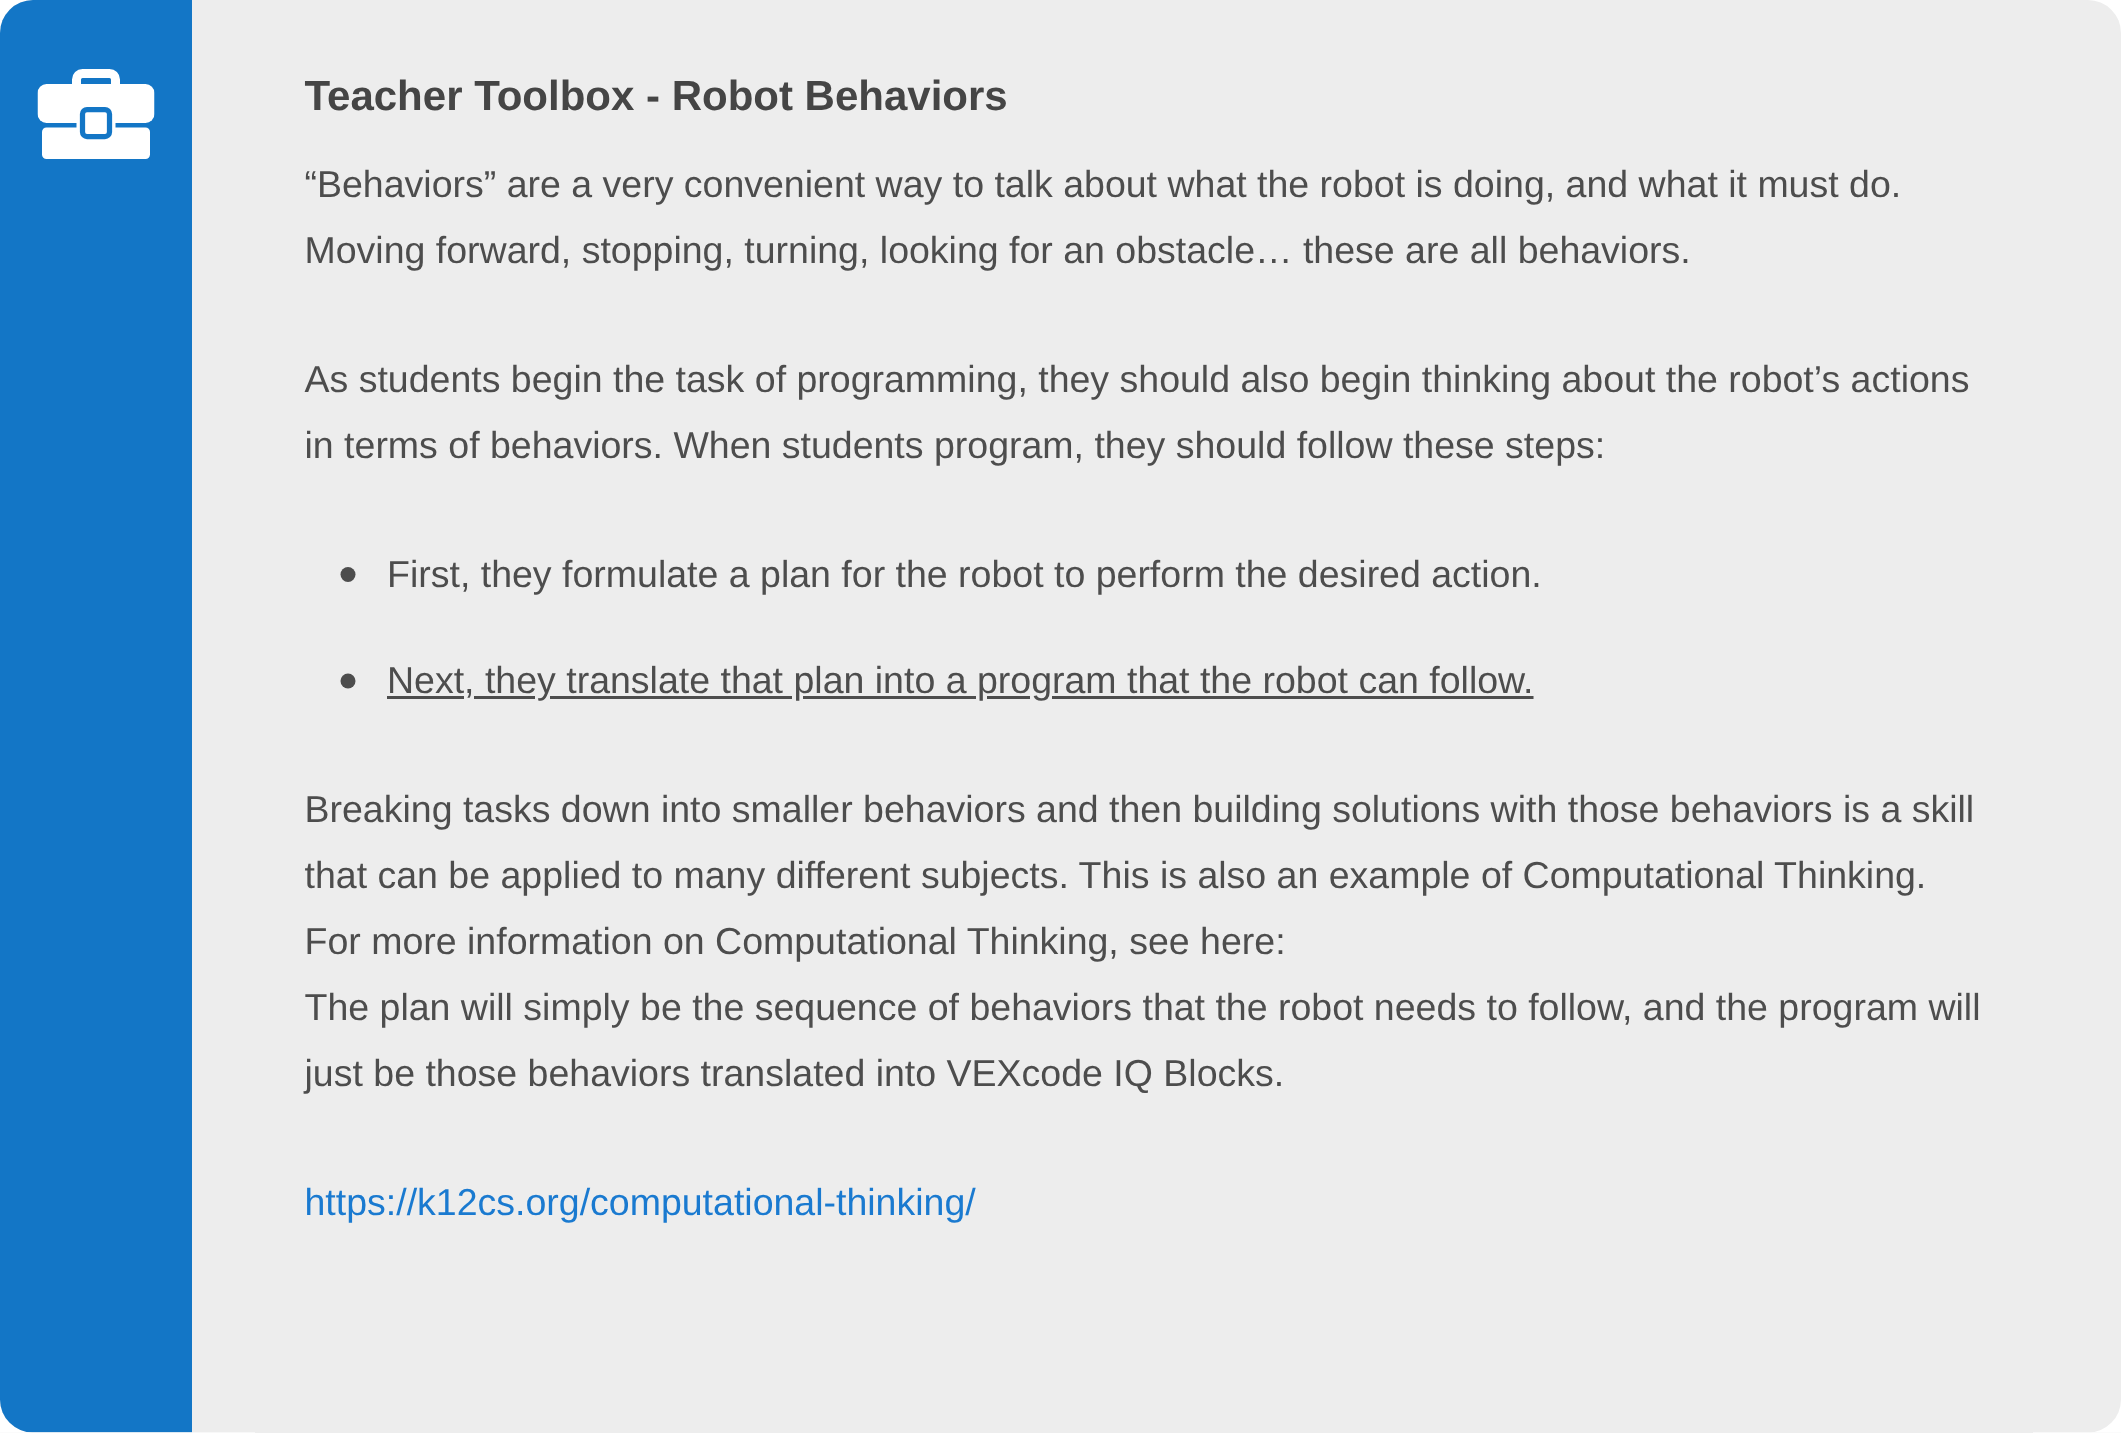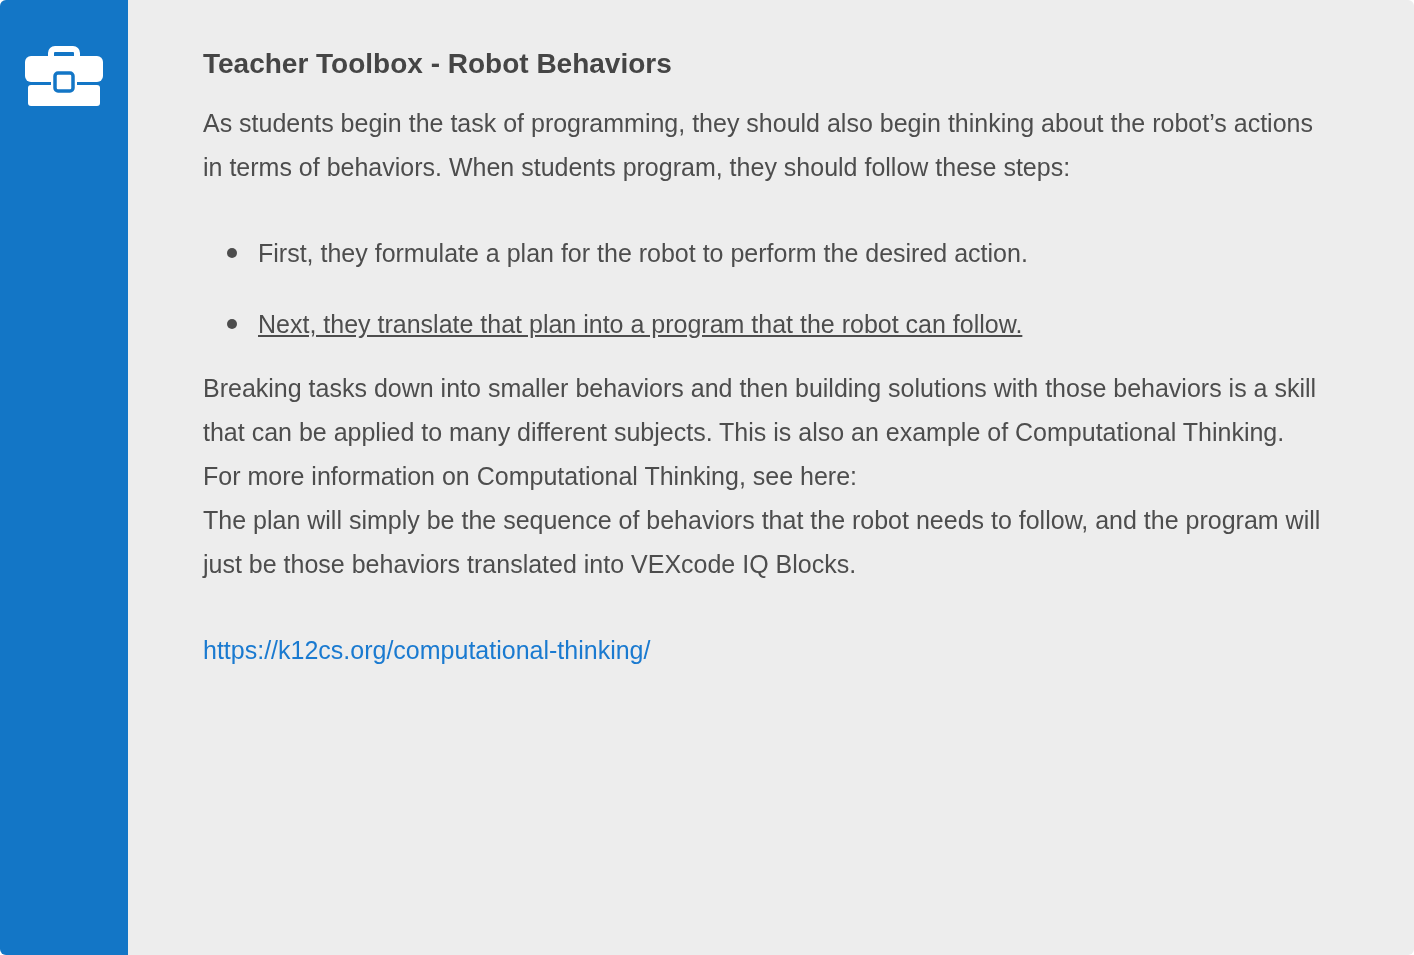--- a/index.html
+++ b/index.html
@@ -10,21 +10,21 @@
     --link:#1a7ad0;
   }
   *{ box-sizing:border-box; }
   html,body{ margin:0; padding:0; background:#ffffff; }
   body{
     font-family:"Liberation Sans", sans-serif;
     width:1414px; height:955px;
   }
   .card{
     width:1414px; height:955px;
-    border-radius:6px;
+    border-radius:22px;
     overflow:hidden;
     display:flex;
     background:var(--bg);
   }
   .sidebar{
     width:128px;
     flex:0 0 128px;
     background:var(--accent);
     display:flex;
     justify-content:center;
@@ -43,21 +43,21 @@
     font-size:28px;
     line-height:38px;
     font-weight:700;
     color:var(--heading);
     margin:0 0 18px 0;
   }
   .para{ margin:0 0 42px 0; }
   .para.no-gap{ margin-bottom:0; }
   ul.steps{
     list-style:none;
-    margin:0 0 20px 0;
+    margin:0 0 42px 0;
     padding:0;
   }
   ul.steps li{
     position:relative;
     padding-left:55px;
     margin-bottom:27px;
   }
   ul.steps li:last-child{ margin-bottom:0;text-decoration:underline; }
   ul.steps li::before{
     content:"";
@@ -90,20 +90,21 @@
       <rect x="3" y="39" width="72" height="21" rx="3" fill="#ffffff"></rect>
 
       <rect x="26" y="23" width="26" height="26" rx="4" fill="#ffffff"></rect>
       <rect x="30" y="27" width="18" height="18" rx="3" class="latch-inner"></rect>
     </svg>
   </div>
 
   <div class="content">
     <h2 class="title">Teacher Toolbox - Robot Behaviors</h2>
 
+    <p class="para">“Behaviors” are a very convenient way to talk about what the robot is doing, and what it must do. Moving forward, stopping, turning, looking for an obstacle… these are all behaviors.</p>
 
     <p class="para">As students begin the task of programming, they should also begin thinking about the robot’s actions in terms of behaviors. When students program, they should follow these steps:</p>
 
     <ul class="steps">
       <li>First, they formulate a plan for the robot to perform the desired action.</li>
       <li>Next, they translate that plan into a program that the robot can follow.</li>
     </ul>
 
     <p class="para no-gap">Breaking tasks down into smaller behaviors and then building solutions with those behaviors is a skill that can be applied to many different subjects. This is also an example of Computational Thinking. For more information on Computational Thinking, see here:</p>
 

